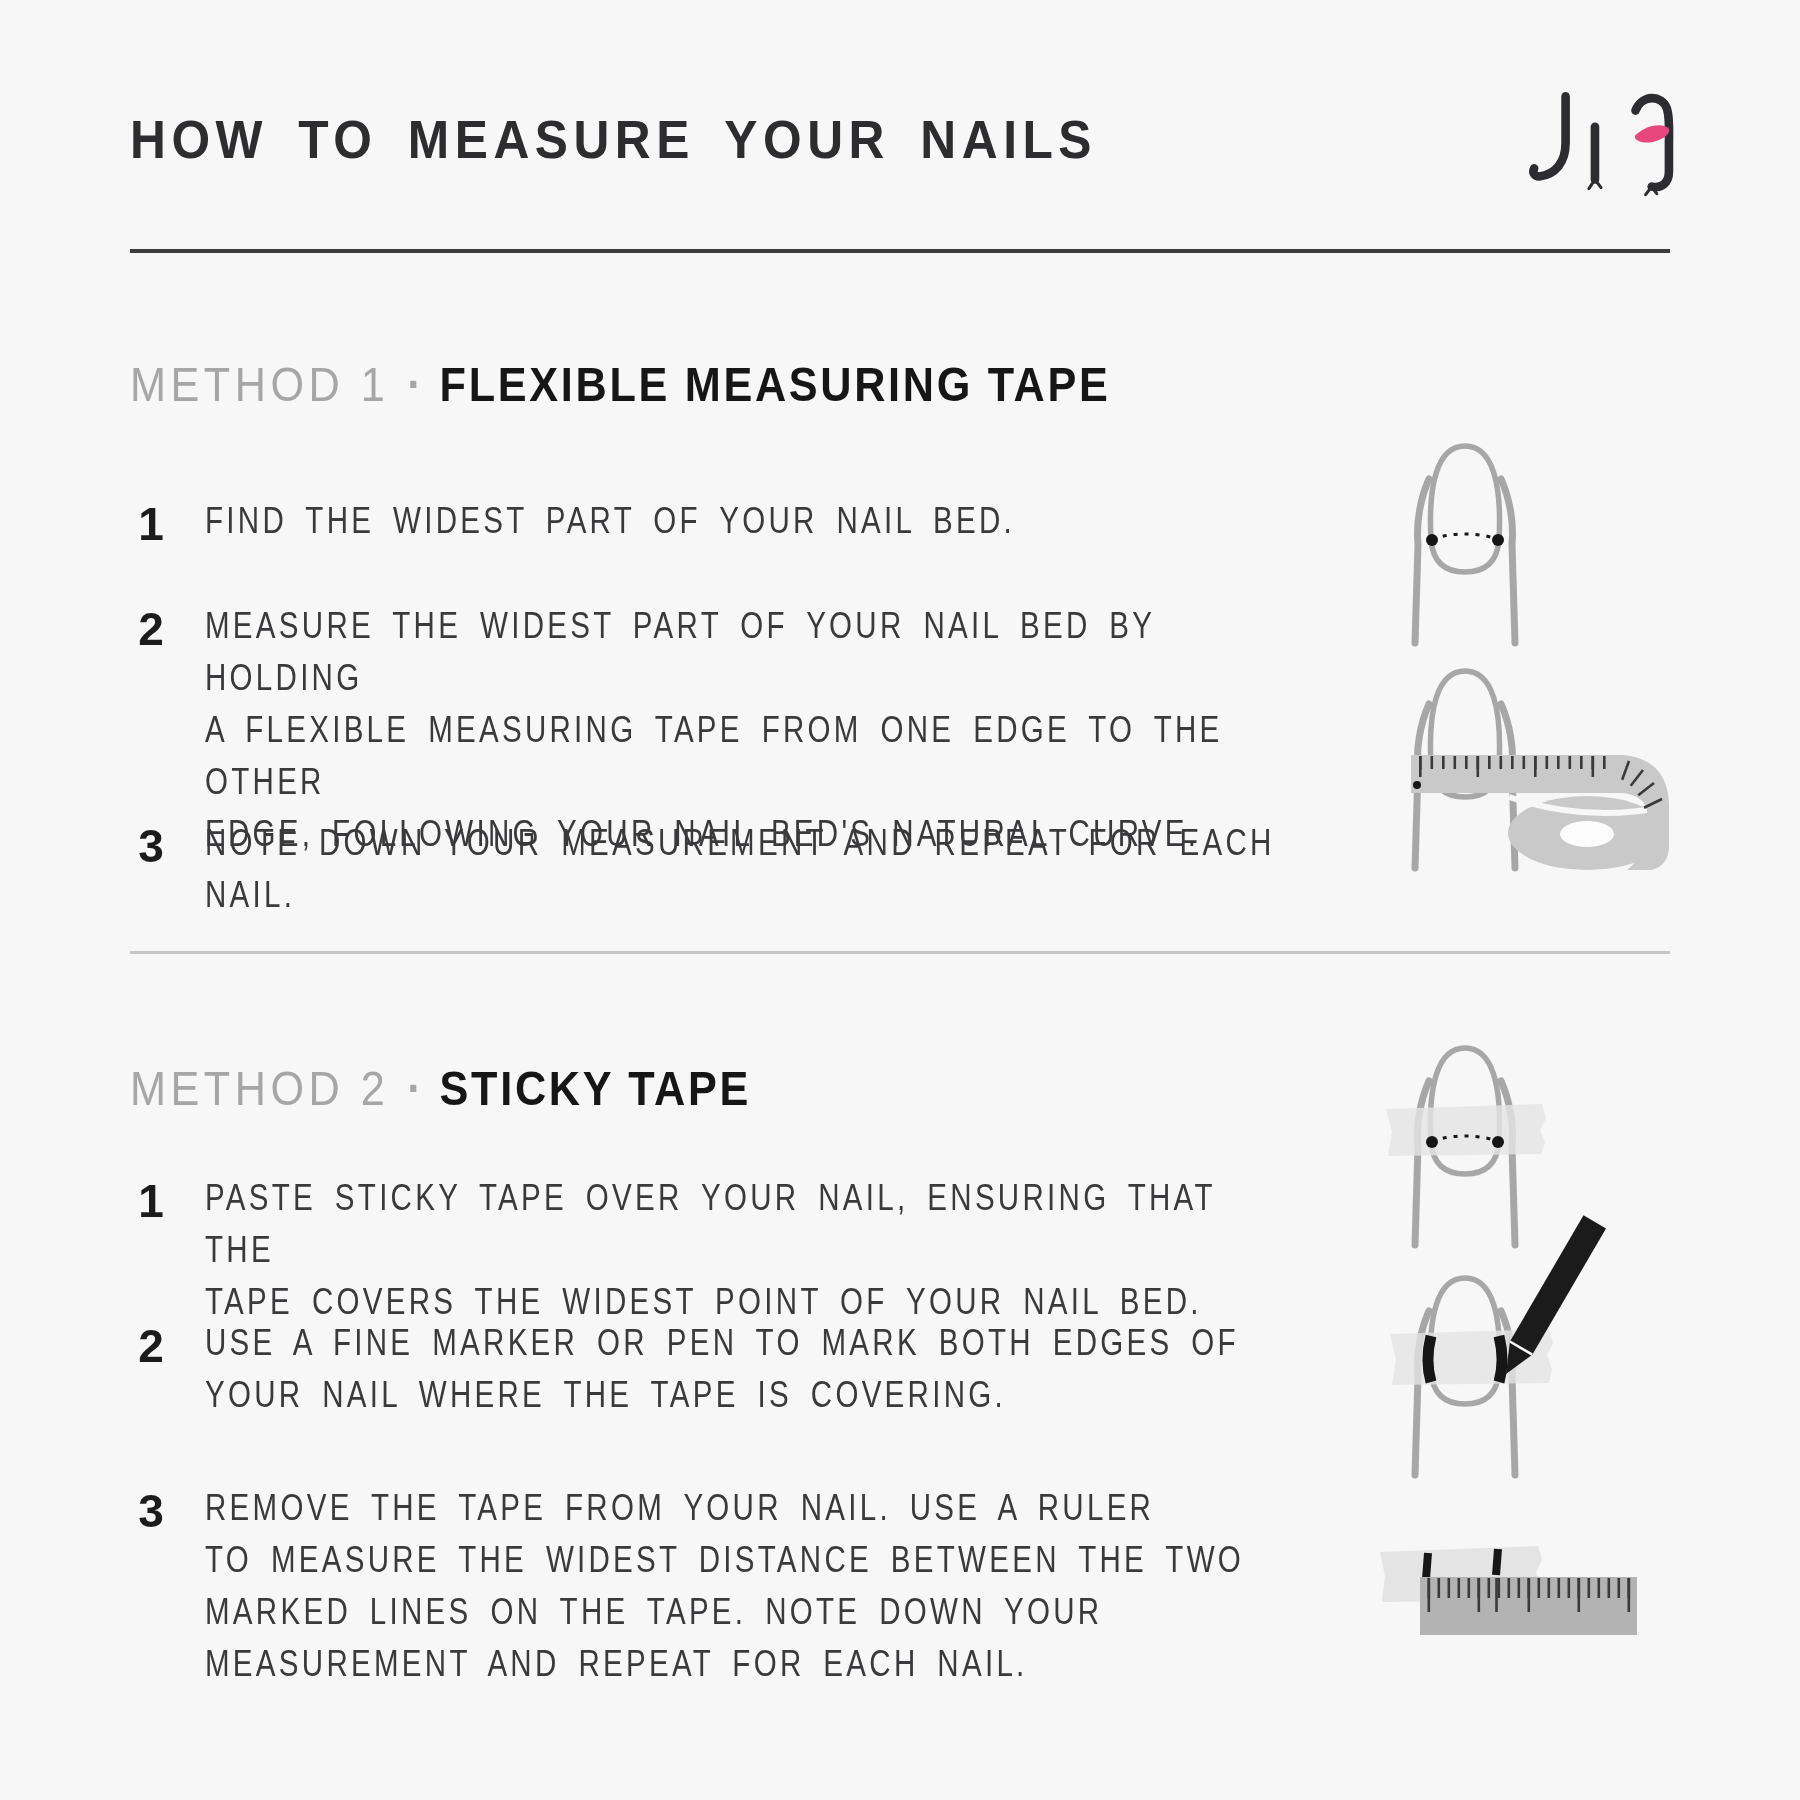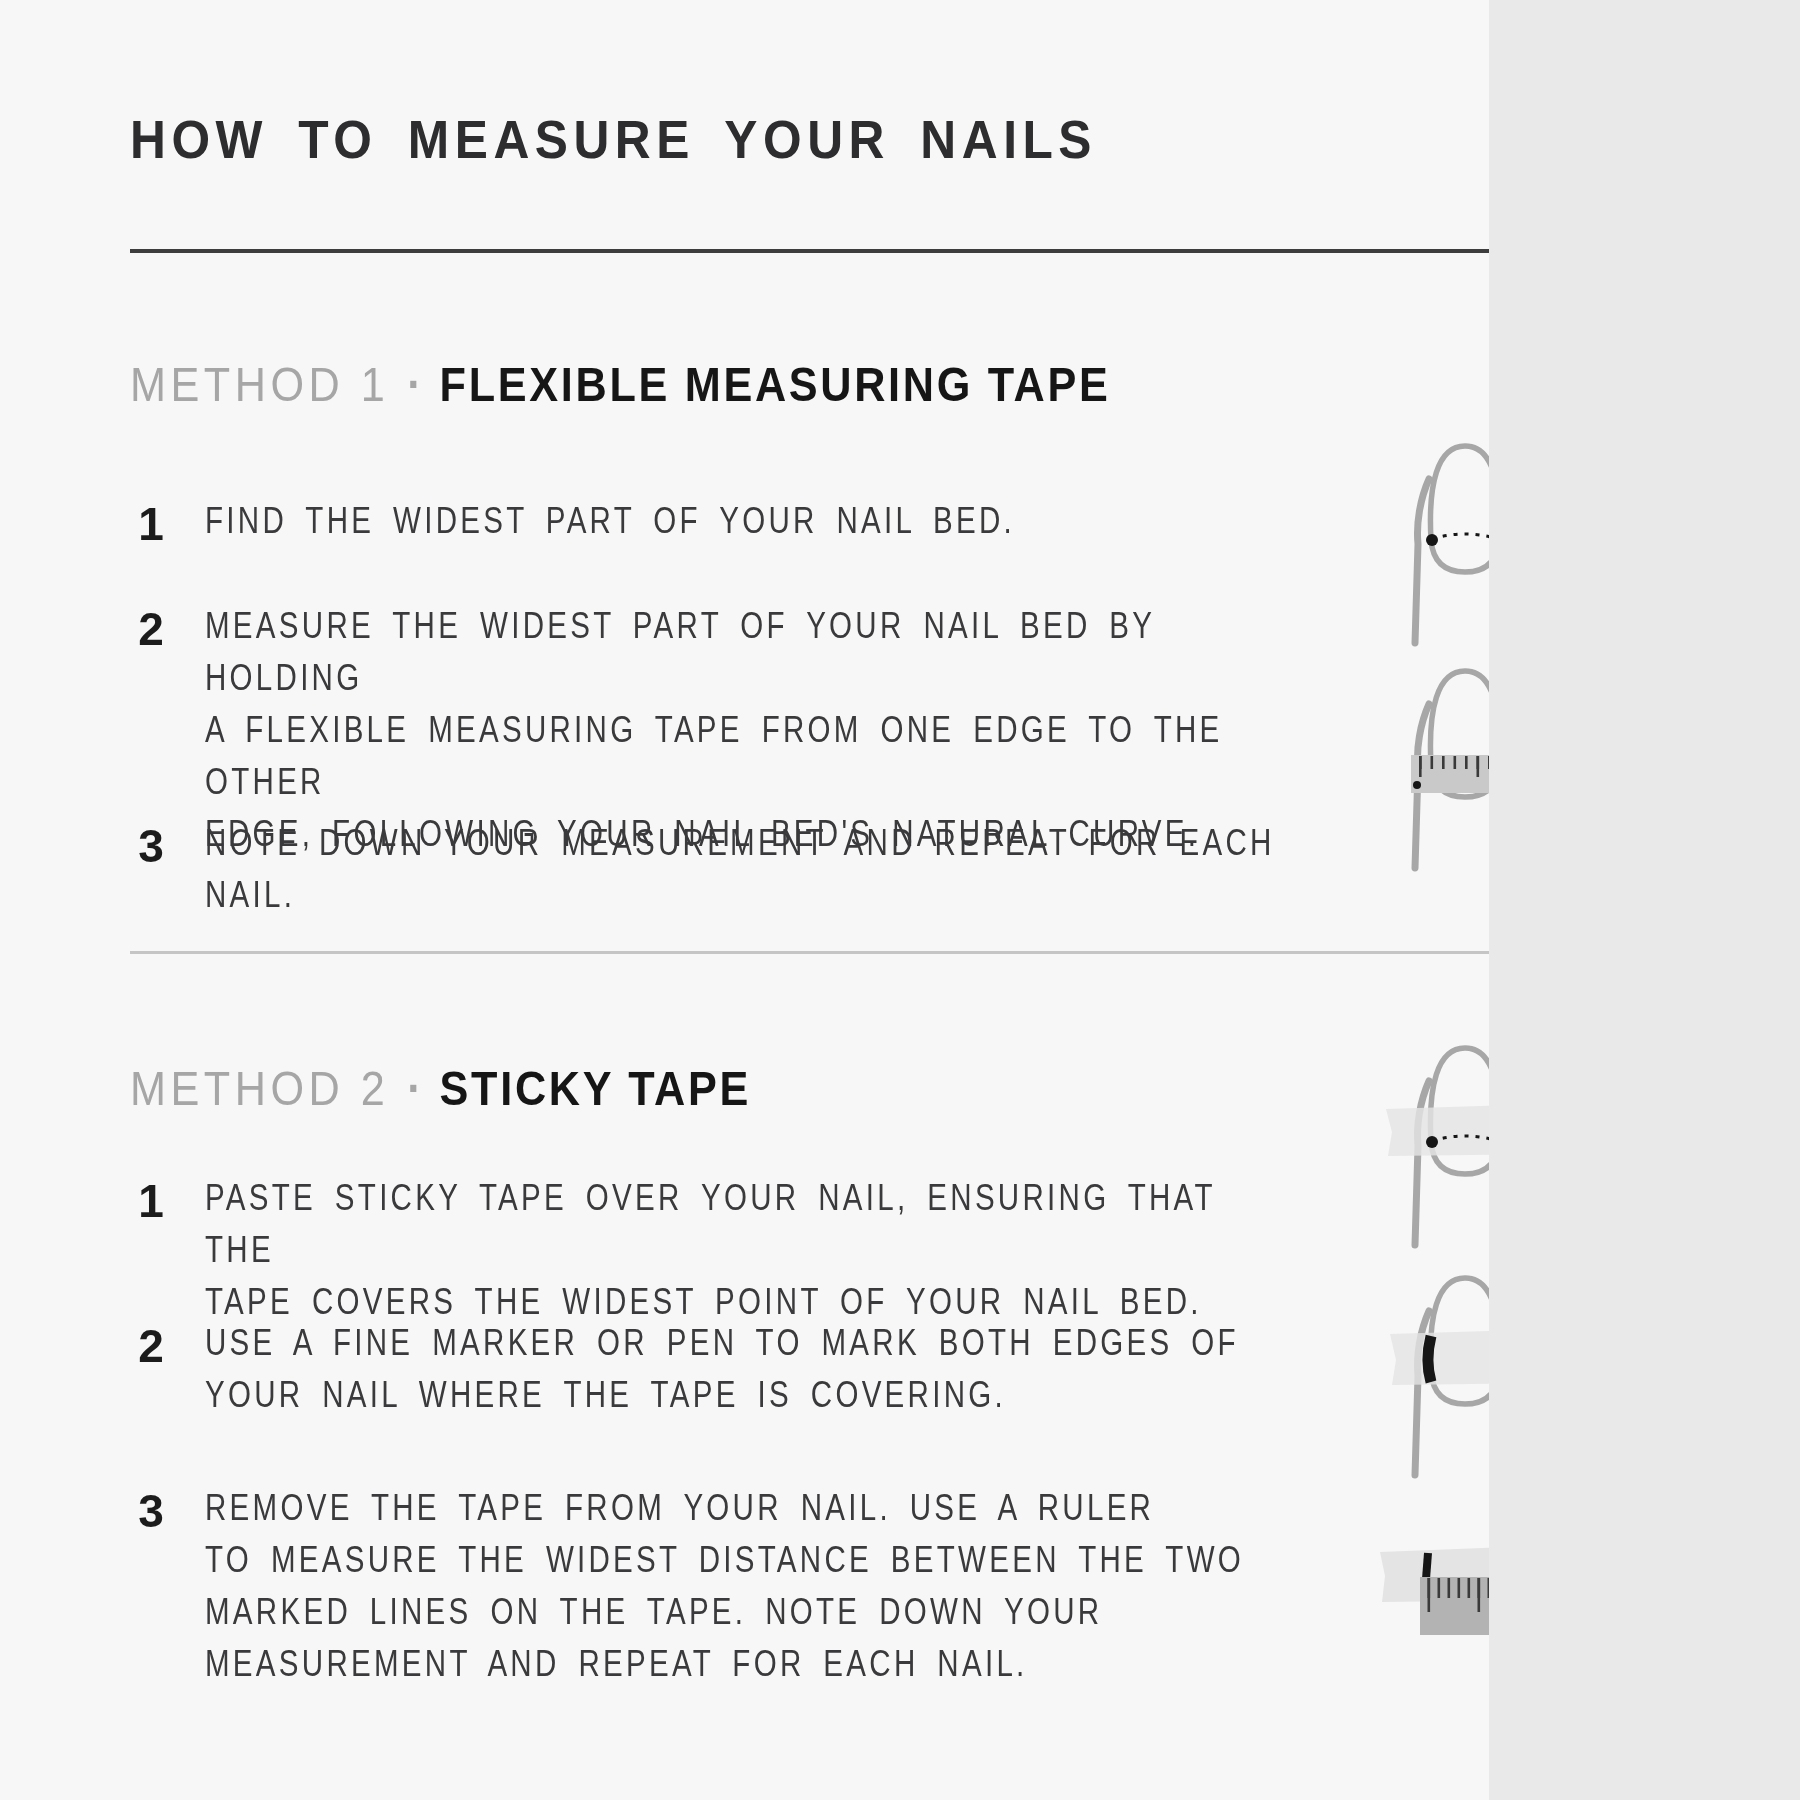--- a/index.html
+++ b/index.html
@@ -1,17 +1,17 @@
 <!DOCTYPE html>
 <html style="--background: #f7f7f7; --text-dark: #2d2d2f; --muted-gray: #a6a6a6; --ink-black: #161616; --accent-pink: #e8477d; --illustration-gray: #a7a7a7; --band-gray: #c9c9c9; --sticky-tape-gray: #e4e4e4; --ruler-gray: #b3b3b3;"><head>
 <meta charset="utf-8">
 <style>
   html,body { margin:0; padding:0; background:#e9e9e9; }
   .page {
-    position:relative; width:1489px; height:1800px;
+    position:relative; width:1800px; height:1800px;
     background:var(--background,#f7f7f7);
     font-family:"Liberation Sans", sans-serif;
     overflow:hidden;
   }
   .title {
     position:absolute; left:130px; top:108px;
     font-size:54px; font-weight:700; letter-spacing:6px; word-spacing:12px;
     color:var(--text-dark,#2d2d2f);
     white-space:nowrap; transform:scaleX(.92); transform-origin:0 0;
   }

